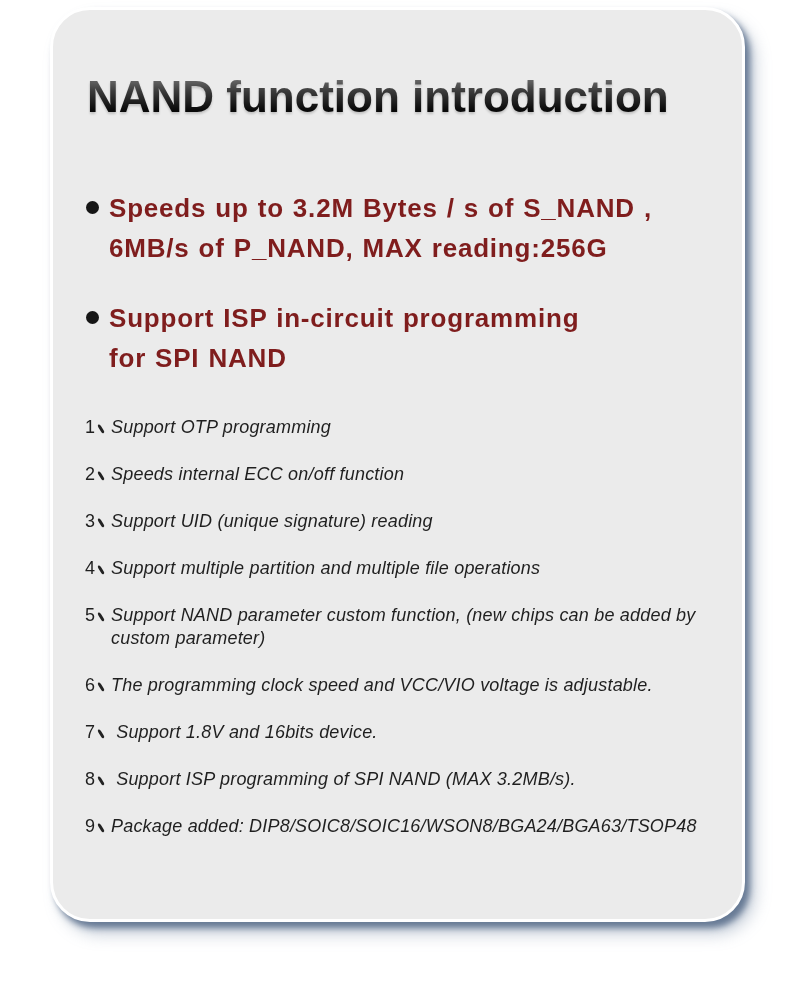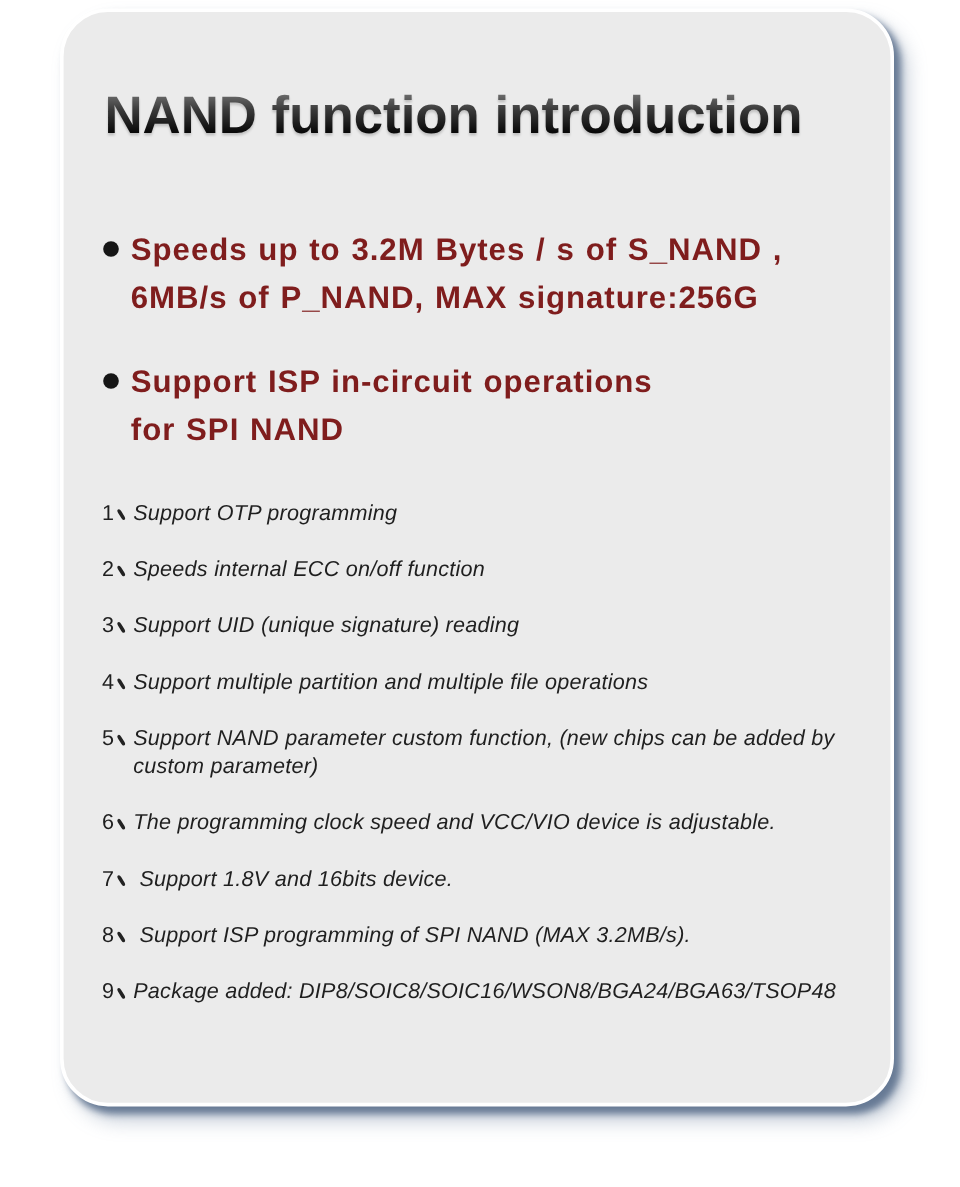--- a/index.html
+++ b/index.html
@@ -115,27 +115,27 @@
 <div class="page">
   <div class="card">
 
     <h1 class="title">NAND function introduction</h1>
 
     <ul class="highlights">
       <li class="hl">
         <span class="dot"></span>
         <span class="hl-text">
           <span class="hl-line">Speeds up to 3.2M Bytes / s of S_NAND ,</span>
-          <span class="hl-line">6MB/s of P_NAND, MAX signature:256G</span>
+          <span class="hl-line">6MB/s of P_NAND, MAX reading:256G</span>
         </span>
       </li>
       <li class="hl">
         <span class="dot"></span>
         <span class="hl-text">
-          <span class="hl-line">Support ISP in-circuit operations</span>
+          <span class="hl-line">Support ISP in-circuit programming</span>
           <span class="hl-line">for SPI NAND</span>
         </span>
       </li>
     </ul>
 
     <ol class="features">
       <li class="feat">
         <span class="feat-num"><span>1</span><span class="cjk-comma"></span></span>
         <span class="feat-text">Support OTP programming</span>
       </li>
@@ -150,21 +150,21 @@
       <li class="feat">
         <span class="feat-num"><span>4</span><span class="cjk-comma"></span></span>
         <span class="feat-text">Support multiple partition and multiple file operations</span>
       </li>
       <li class="feat">
         <span class="feat-num"><span>5</span><span class="cjk-comma"></span></span>
         <span class="feat-text">Support NAND parameter custom function, (new chips can be added by custom parameter)</span>
       </li>
       <li class="feat">
         <span class="feat-num"><span>6</span><span class="cjk-comma"></span></span>
-        <span class="feat-text">The programming clock speed and VCC/VIO device is adjustable.</span>
+        <span class="feat-text">The programming clock speed and VCC/VIO voltage is adjustable.</span>
       </li>
       <li class="feat">
         <span class="feat-num"><span>7</span><span class="cjk-comma"></span></span>
         <span class="feat-text"> Support 1.8V and 16bits device.</span>
       </li>
       <li class="feat">
         <span class="feat-num"><span>8</span><span class="cjk-comma"></span></span>
         <span class="feat-text"> Support ISP programming of SPI NAND (MAX 3.2MB/s).</span>
       </li>
       <li class="feat">

